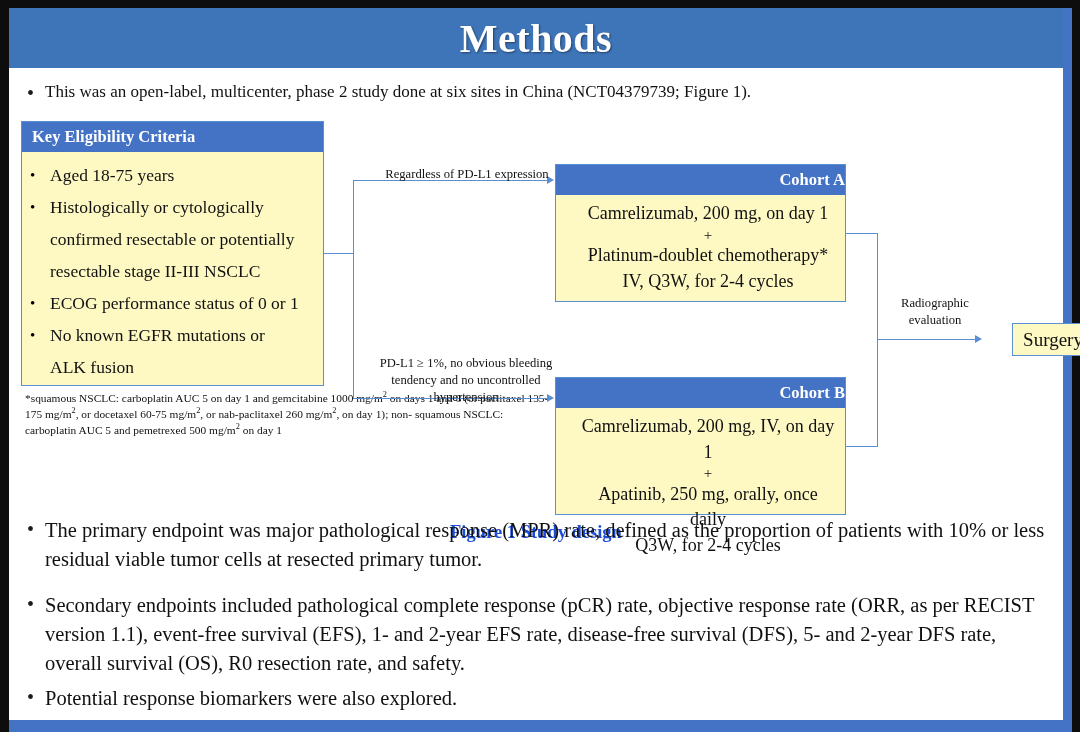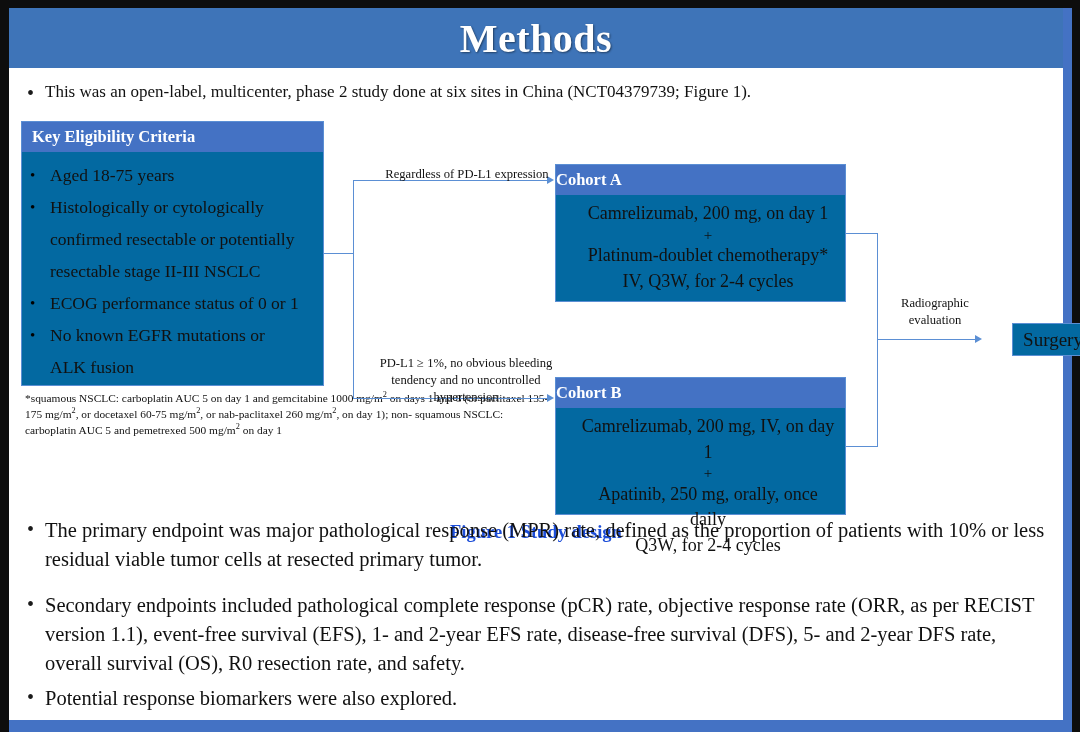--- a/index.html
+++ b/index.html
@@ -79,30 +79,30 @@
 
   
   .figure {
     position: absolute;
     left: 0; top: 42px;
     width: 1054px; height: 400px;
   }
 
   .box {
     position: absolute;
-    background: #0369a1;
+    background: #fef9c3;
     border: 1px solid #5B8FD4;
     box-sizing: border-box;
   }
   .box-head {
     background: #4472C4;
     color: #ffffff;
     font-weight: bold;
     font-size: 16.5px;
-    text-align: left;
+    text-align: right;
     line-height: 30px;
     height: 30px;
   }
   .box-head.left-align {
     text-align: left;
     padding-left: 10px;
   }
   .box-body {
     padding: 6px 8px 6px 8px;
   }

